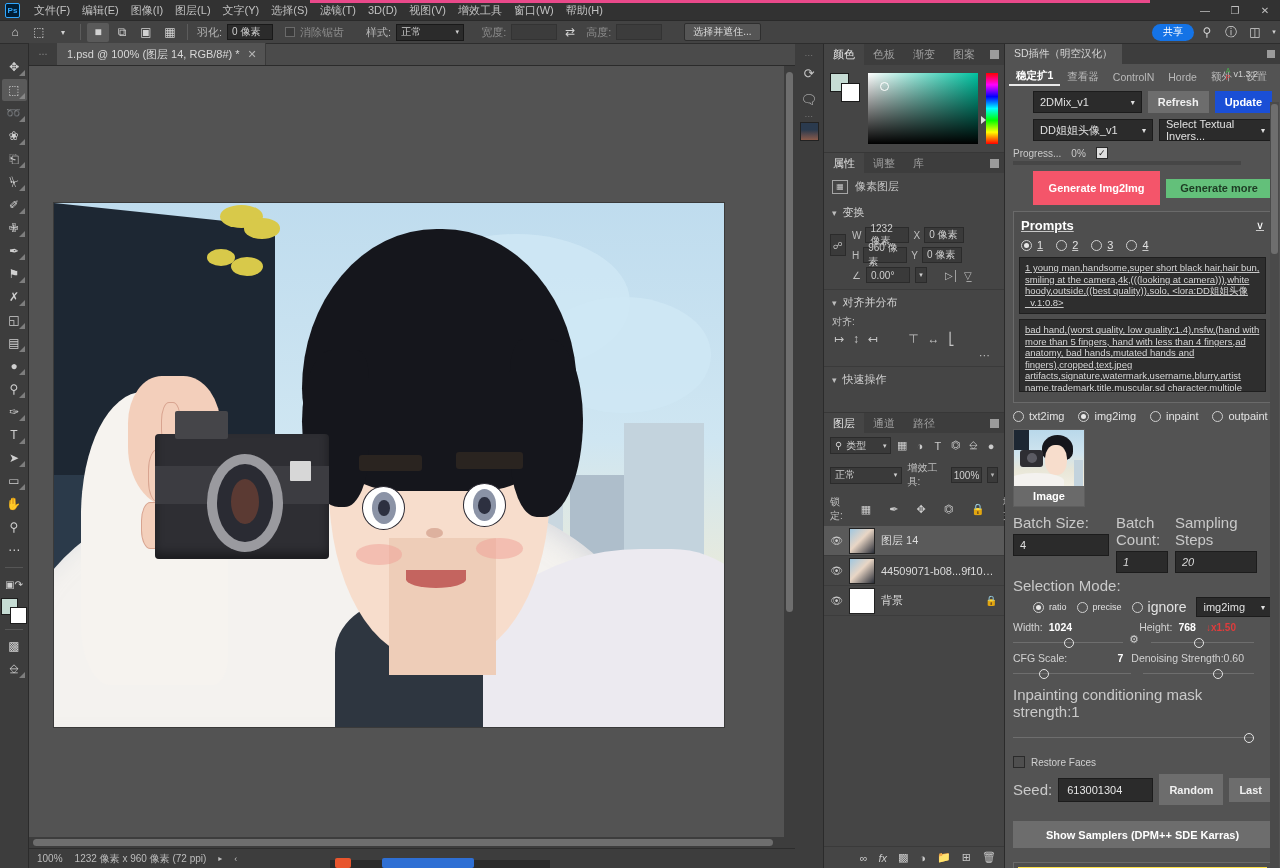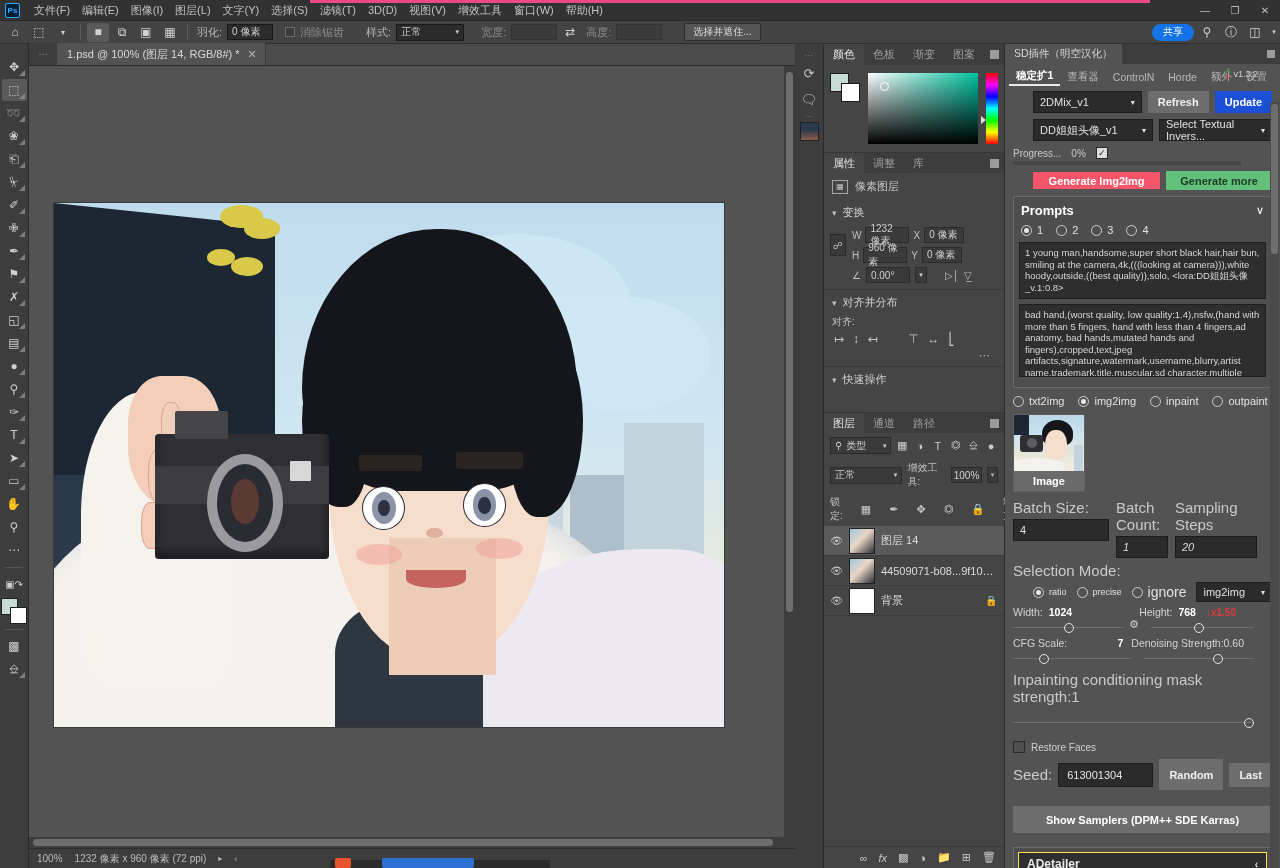--- a/index.html
+++ b/index.html
@@ -268,21 +268,21 @@
   .btn.red { background:#f4556a; color:#fff; }
   .btn.green { background:#63c07a; color:#1d3b24; }
   .prog-row { display:flex; align-items:center; gap:10px; margin-bottom:2px; font-size:10px; color:#c9c9c9;}
   .prog-bar { height:4px; background:#464646; margin-bottom:6px; width:88%;}
   .chk {
     width:12px; height:12px; background:#dedede; border:1px solid #2a2a2a;
     display:flex; align-items:center; justify-content:center; color:#222; font-size:9px;
   }
   .chk.empty { background:#4f4f4f; color:transparent; }
   .group {
-    border:1px solid #6a6a6a; background:#4e4e4e; padding:5px; margin-bottom:7px;
+    border:1px solid #6a6a6a; background:#4e4e4e; padding:5px; margin-bottom:7px;text-decoration:underline;
   }
   .group-hdr { display:flex; align-items:center; justify-content:space-between; font-size:13px; font-weight:bold; color:#fff; padding:1px 2px 5px 2px;}
   .radios { display:flex; align-items:center; gap:13px; padding: 1px 2px 6px 2px; }
   .radio { display:flex; align-items:center; gap:5px; font-size:11px; color:#e2e2e2;}
   .rdot { width:11px; height:11px; border-radius:50%; border:1.5px solid #cfcfcf; display:flex;align-items:center;justify-content:center;}
   .rdot .in { width:5px; height:5px; border-radius:50%; background:#e8e8e8; display:none;}
   .rdot.on .in { display:block; }
   .ta {
     background:#2e2e2e; border:1px solid #1f1f1f; color:#d6d6d6;
     font-size:9.5px; line-height:11.5px; padding:4px 5px; margin-bottom:5px;
@@ -699,21 +699,21 @@
       </div>
 
       <div class="prog-row">
         <span>Progress...</span>
         <span>0%</span>
         <span class="chk">✓</span>
       </div>
       <div class="prog-bar"></div>
 
       <div class="row">
-        <div class="btn red" style="flex:1.25;height:17px">Generate Img2Img</div>
+        <div class="btn red" style="flex:1.25;height:34px">Generate Img2Img</div>
         <div class="btn green" style="flex:1;height:19px">Generate more</div>
       </div>
 
       <div class="group">
         <div class="group-hdr">
           <span>Prompts</span>
           <span style="font-size:11px;font-weight:normal">∨</span>
         </div>
         <div class="radios">
           <span class="radio">

